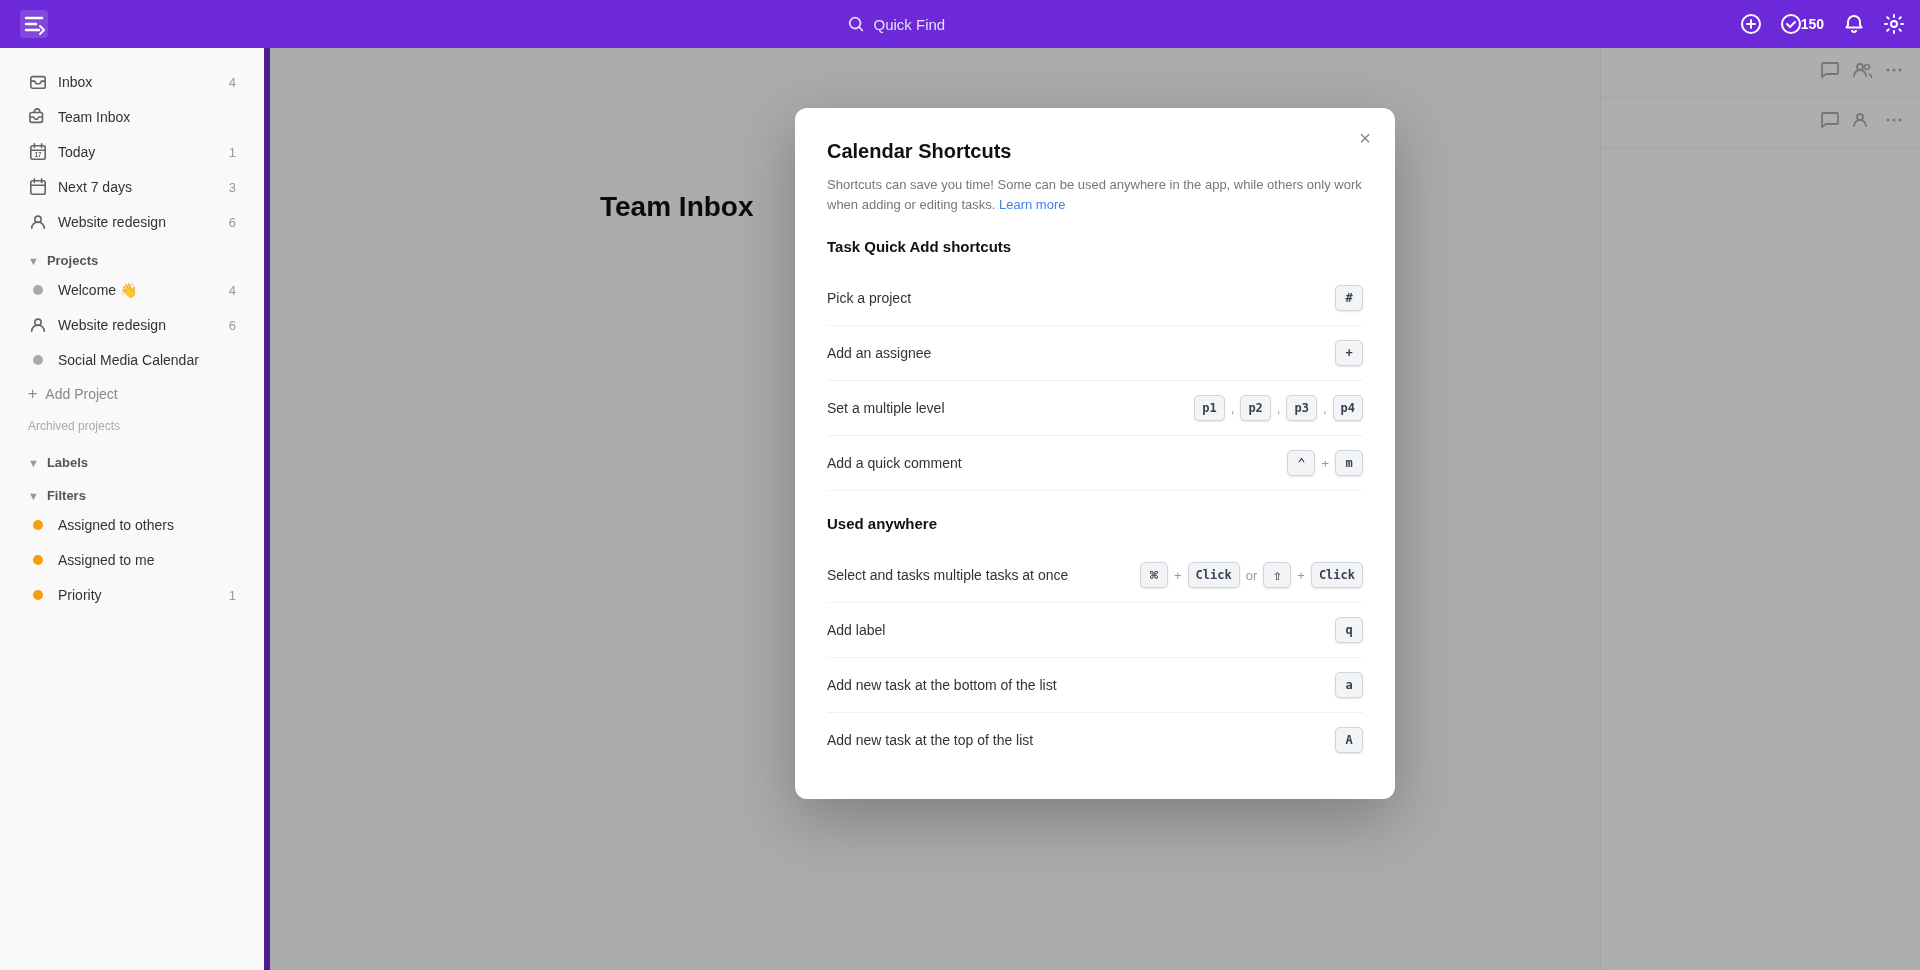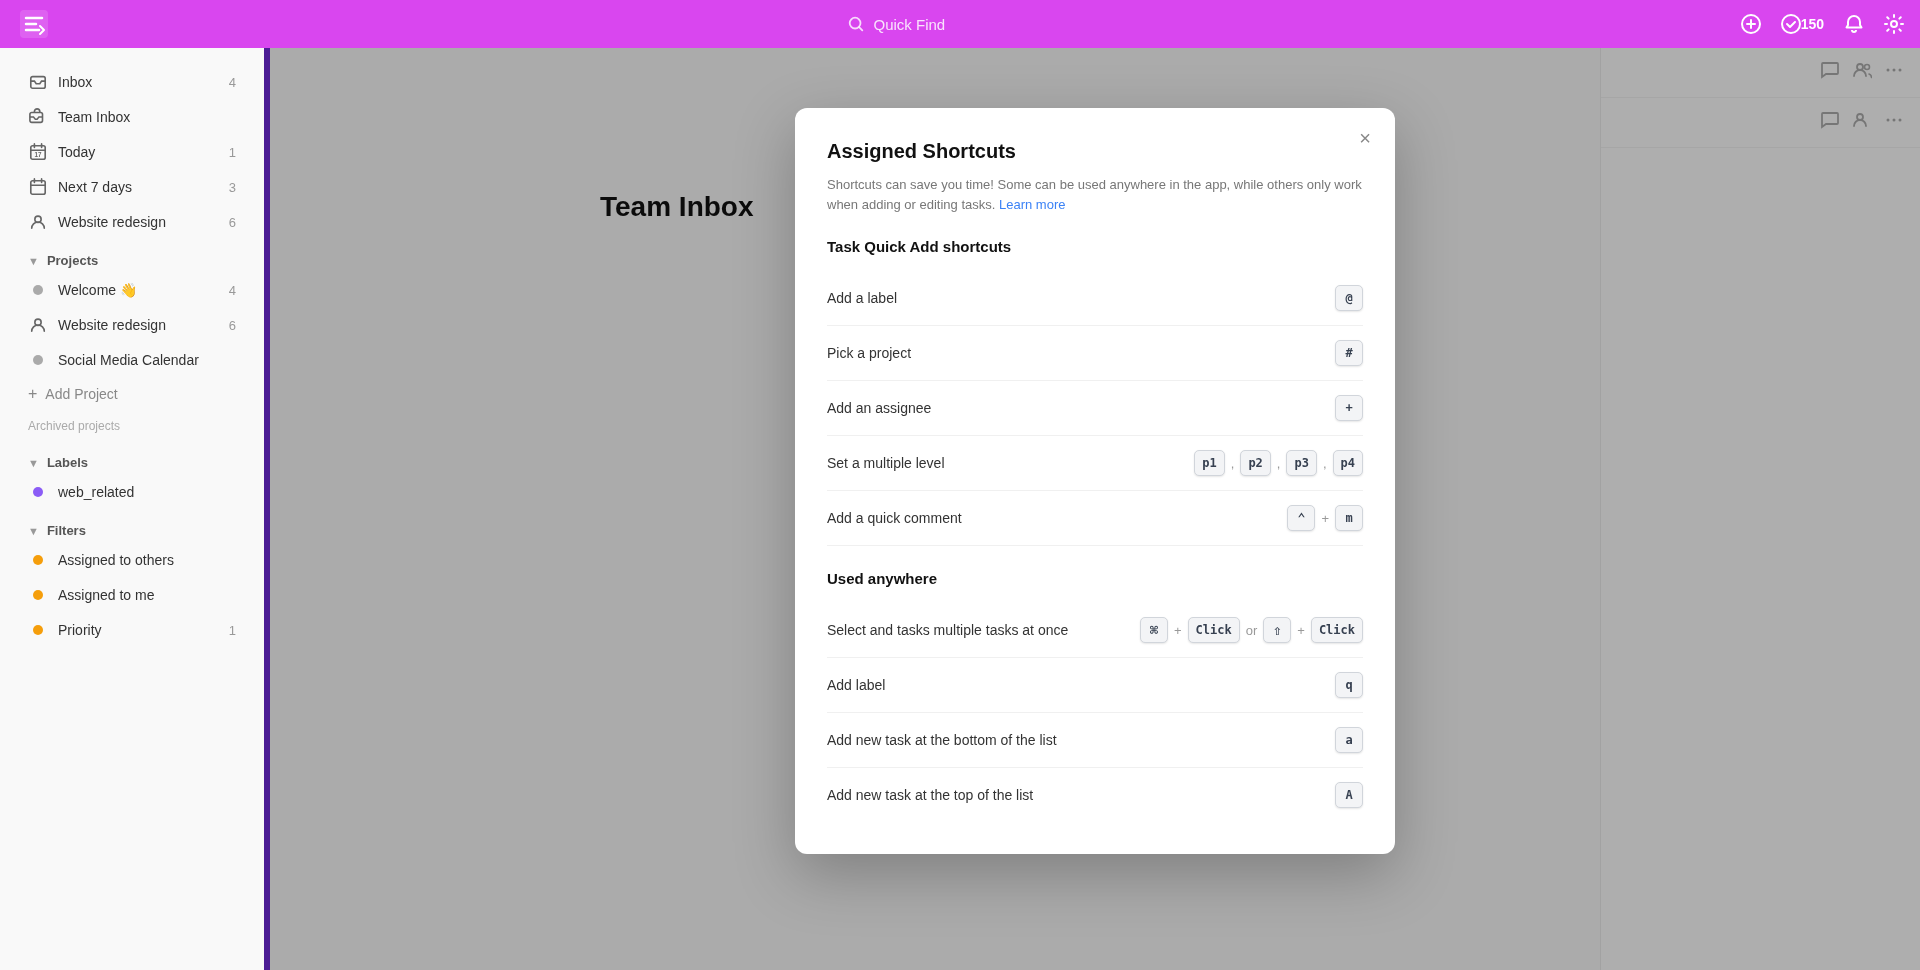--- a/index.html
+++ b/index.html
@@ -1,20 +1,20 @@
 <!DOCTYPE html>
 <html><head>
   <meta charset="utf-8">
   <style>
     * { box-sizing: border-box; margin: 0; padding: 0; }
     body { font-family: -apple-system, BlinkMacSystemFont, 'Segoe UI', sans-serif; background: #f5f5f5; width: 1920px; height: 970px; overflow: hidden; display: flex; flex-direction: column; }
 
     
     .topnav {
-      background: #d946ef;
+      background: #6d28d9;
       height: 48px;
       display: flex;
       align-items: center;
       padding: 0 16px;
       flex-shrink: 0;
     }
     .topnav-logo {
       width: 36px;
       height: 36px;
       display: flex;
@@ -415,26 +415,20 @@
       <span>Add Project</span>
     </div>
     <div class="sidebar-archived">
       <span>Archived projects</span>
     </div>
 
     <div class="sidebar-section">
       <span class="chevron">▼</span>
       <span>Labels</span>
     </div>
-    <div class="sidebar-item">
-      <span class="item-icon">
-          <span class="dot dot-purple"></span>
-        </span>
-      <span class="item-label">web_related</span>
-    </div>
 
     <div class="sidebar-section">
       <span class="chevron">▼</span>
       <span>Filters</span>
     </div>
     <div class="sidebar-item">
       <span class="item-icon">
           <span class="dot dot-orange"></span>
         </span>
       <span class="item-label">Assigned to others</span>
@@ -500,33 +494,27 @@
               <circle cx="16" cy="10" r="1.5" fill="#aaa"></circle>
             </svg>
         </span>
       </div>
     </div>
 
     <div class="modal-overlay">
       <div class="modal">
         <button class="modal-close">×</button>
 
-        <div class="modal-title">Assigned Shortcuts</div>
+        <div class="modal-title">Calendar Shortcuts</div>
         <div class="modal-subtitle">
           Shortcuts can save you time! Some can be used anywhere in the app, while others only work when adding or editing tasks. <a href="#">Learn more</a>
         </div>
 
         <div class="modal-section-title section-divider">Task Quick Add shortcuts</div>
 
-        <div class="shortcut-row">
-          <span class="shortcut-label">Add a label</span>
-          <div class="shortcut-keys">
-            <span class="key">@</span>
-          </div>
-        </div>
 
         <div class="shortcut-row">
           <span class="shortcut-label">Pick a project</span>
           <div class="shortcut-keys">
             <span class="key">#</span>
           </div>
         </div>
 
         <div class="shortcut-row">
           <span class="shortcut-label">Add an assignee</span>

